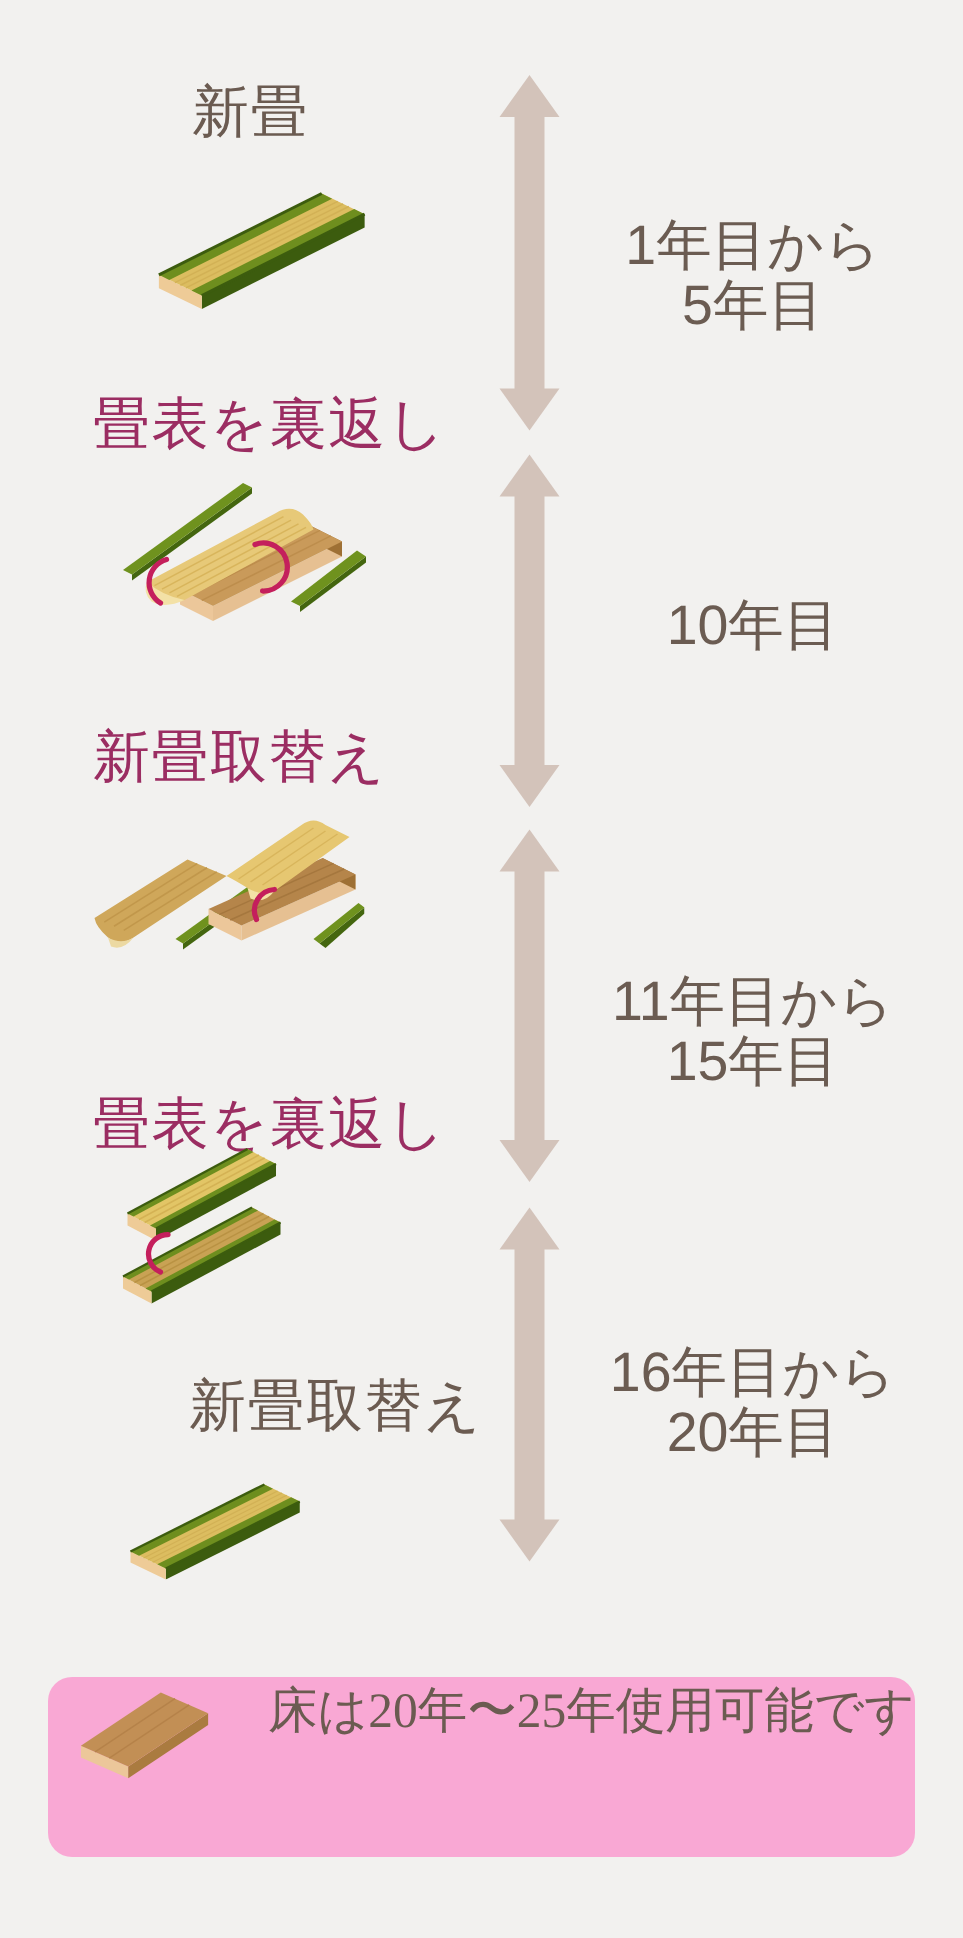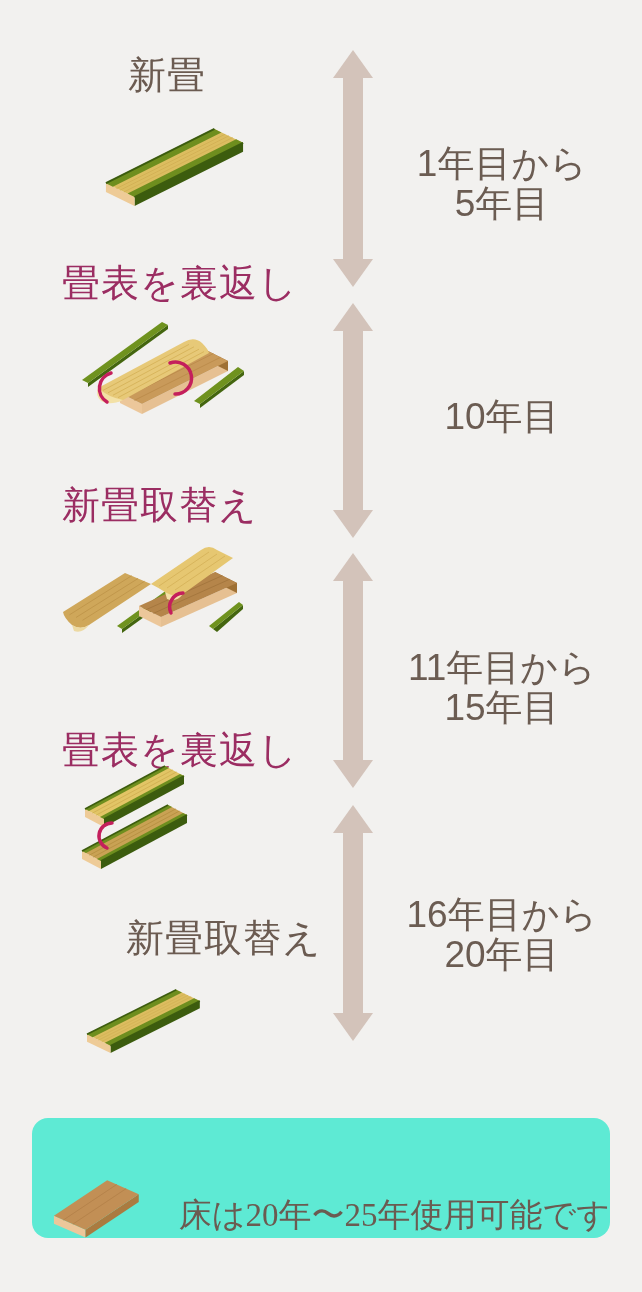--- a/index.html
+++ b/index.html
@@ -23,22 +23,22 @@
   .arrow .head.up   { top:0;    border-bottom:28px solid #d3c3ba; }
   .arrow .head.down { bottom:0; border-top:28px solid #d3c3ba; }
   .period {
     position:absolute; left:402px; width:200px; text-align:center;
     font-family:"Liberation Sans", sans-serif; font-weight:500;
     font-size:37px; line-height:40px; color:#6b5c52; white-space:nowrap;
   }
   
   .card {
     position:absolute; left:32px; top:1118px; width:578px; height:120px;
-    background:#5eead4; border-radius:16px;
-    display:flex; align-items:flex-end; gap:34px;
+    background:#f9a8d4; border-radius:16px;
+    display:flex; align-items:flex-start; gap:34px;
     padding-left:18px; box-sizing:border-box;
   }
   .card-text { font-size:33px; color:#6b5b51; white-space:nowrap; }
 </style>
 </head>
 <body>
 
 <div class="canvas">
 
   <div class="step-label" style="left:128px; top:52px;">新畳</div>

